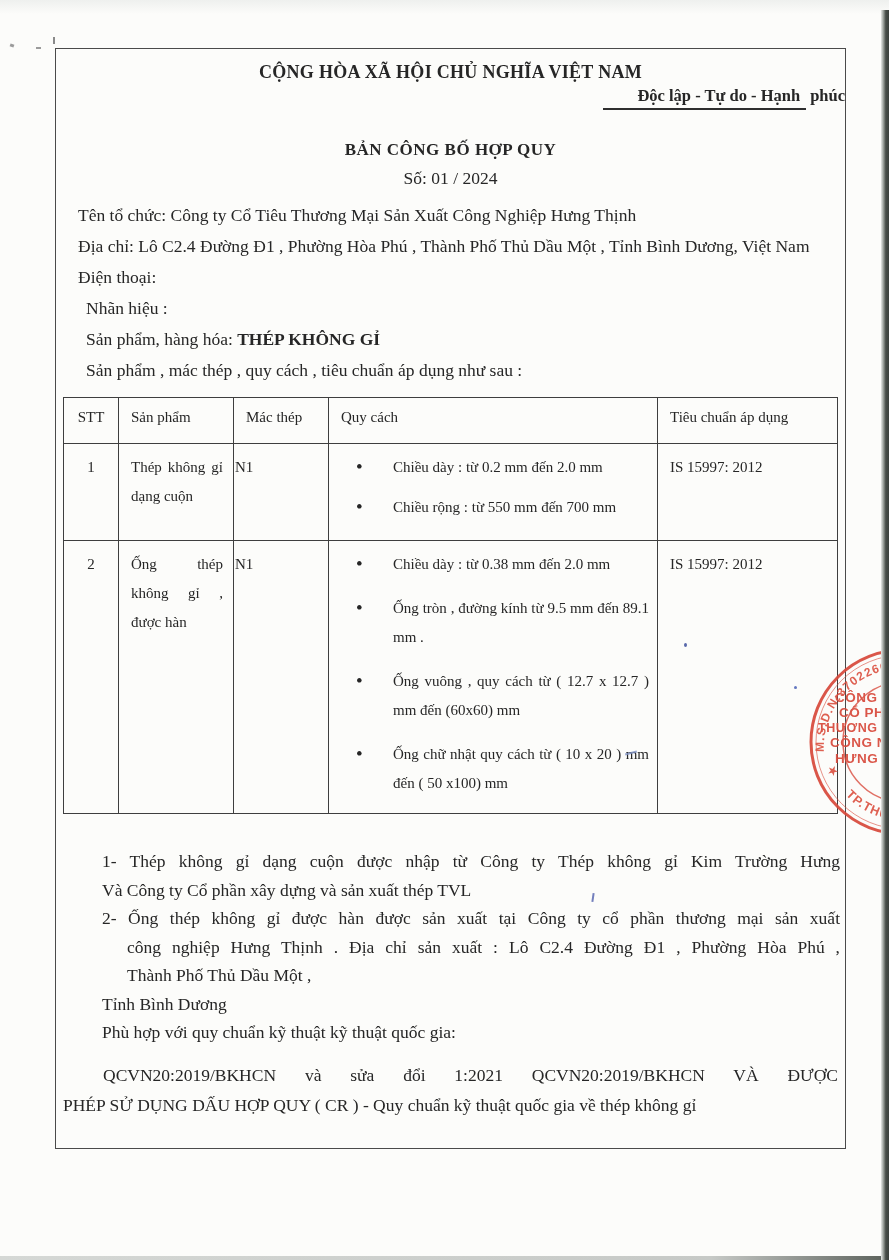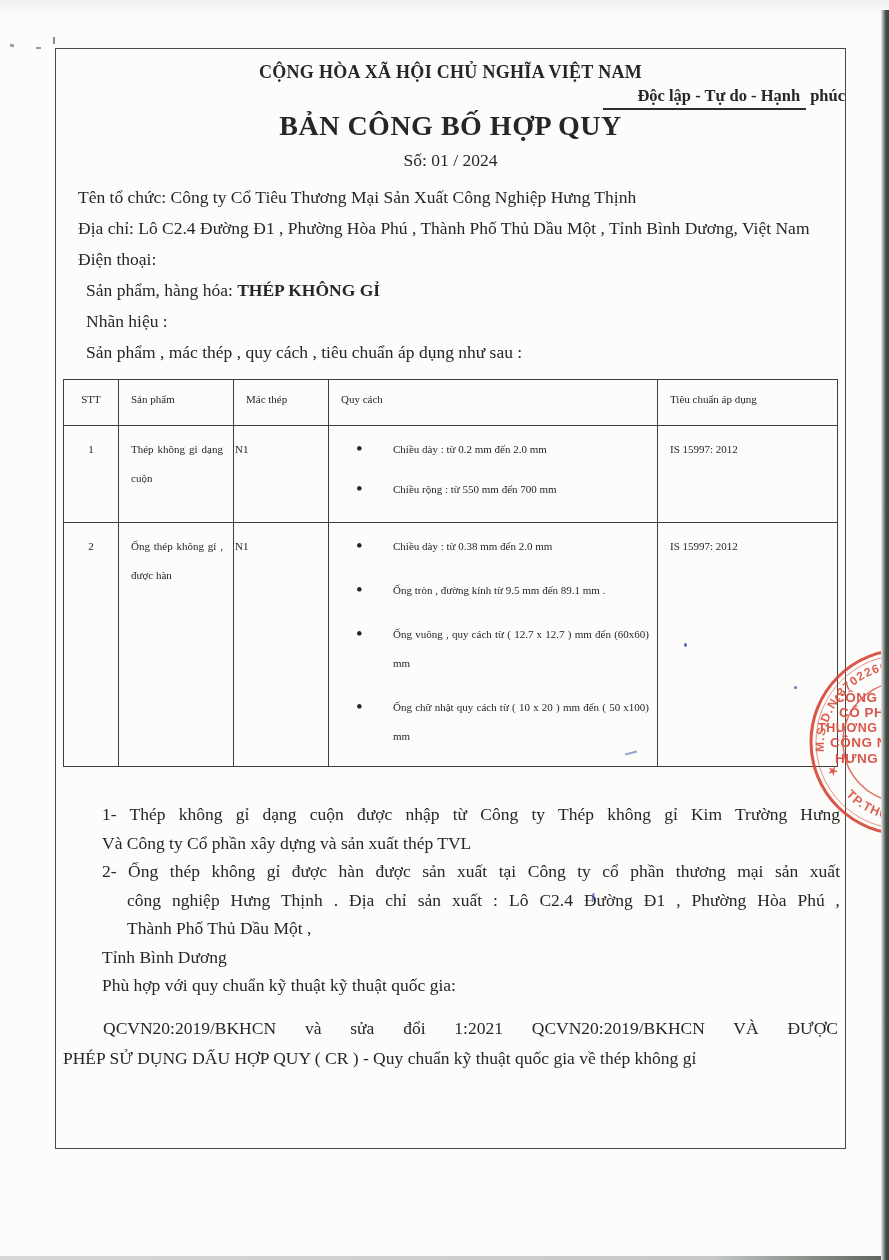--- a/index.html
+++ b/index.html
@@ -28,31 +28,31 @@
   
   .frame {
     position:absolute; left:55px; top:48px; width:789px; height:1099px;
     border:1.5px solid #4a4a4a;
     z-index:1;
   }
   .nat-title { margin-top:13px; text-align:center; font-size:18px; font-weight:bold; letter-spacing:.3px; }
   .motto-wrap { text-align:right; margin-top:3px; font-size:16.5px; font-weight:bold; }
   .motto-main { display:inline-block; padding:0 6px 2px 34px; border-bottom:2.5px solid #2e2e2e; }
   .motto-tail { display:inline-block; padding-left:4px; }
-  .doc-title { text-align:center; font-weight:bold; font-size:28px; letter-spacing:.5px; }
+  .doc-title { margin-top:30px; text-align:center; font-weight:bold; font-size:17px; letter-spacing:.5px; }
   .doc-no { margin-top:8px; text-align:center; font-size:17.5px; }
 
   .info { margin:11px 14px 0 22px; font-size:17.5px; line-height:31px; }
   .info p { margin:0; }
   .indent8 { padding-left:8px; }
   .bold { font-weight:bold; }
 
   table.doc {
     margin:11px 0 0 7px; border-collapse:collapse; table-layout:fixed;
-    width:774px; font-size:11px; line-height:29px;
+    width:774px; font-size:15px; line-height:29px;
   }
   table.doc th, table.doc td { border:1.6px solid #3e3e3e; vertical-align:top; font-weight:normal; }
   thead th { height:40px; padding:5px 8px 0 12px; text-align:left; }
   th.stt, td.stt { text-align:center; padding-left:0; padding-right:0; }
   tr.r1 { height:97px; }
   tr.r2 { height:240px; }
   td { padding-top:9px; }
   td.sp { padding:9px 10px 0 12px; text-align:justify; }
   td.mt { text-align:left; }
   td.qc { padding:1px 6px 0 0; }
@@ -92,22 +92,22 @@
     <span class="motto-main">Độc lập - Tự do - Hạnh</span><span class="motto-tail">phúc</span>
   </div>
 
   <div class="doc-title">BẢN CÔNG BỐ HỢP QUY</div>
   <div class="doc-no">Số: 01 / 2024</div>
 
   <div class="info">
     <p>Tên tổ chức: Công ty Cổ Tiêu Thương Mại Sản Xuất Công Nghiệp Hưng Thịnh</p>
     <p>Địa chỉ: Lô C2.4 Đường Đ1 , Phường Hòa Phú , Thành Phố Thủ Dầu Một , Tỉnh Bình Dương, Việt Nam</p>
     <p>Điện thoại:</p>
+    <p class="indent8">Nhãn hiệu :</p>
     <p class="indent8"><span>Sản phẩm, hàng hóa: </span><span class="bold">THÉP KHÔNG GỈ</span></p>
-    <p class="indent8">Nhãn hiệu :</p>
     <p class="indent8">Sản phẩm , mác thép , quy cách , tiêu chuẩn áp dụng như sau :</p>
   </div>
 
   <table class="doc">
     <colgroup>
       <col style="width:55px">
         <col style="width:115px">
         <col style="width:95px">
         <col style="width:329px">
         <col style="width:180px">

